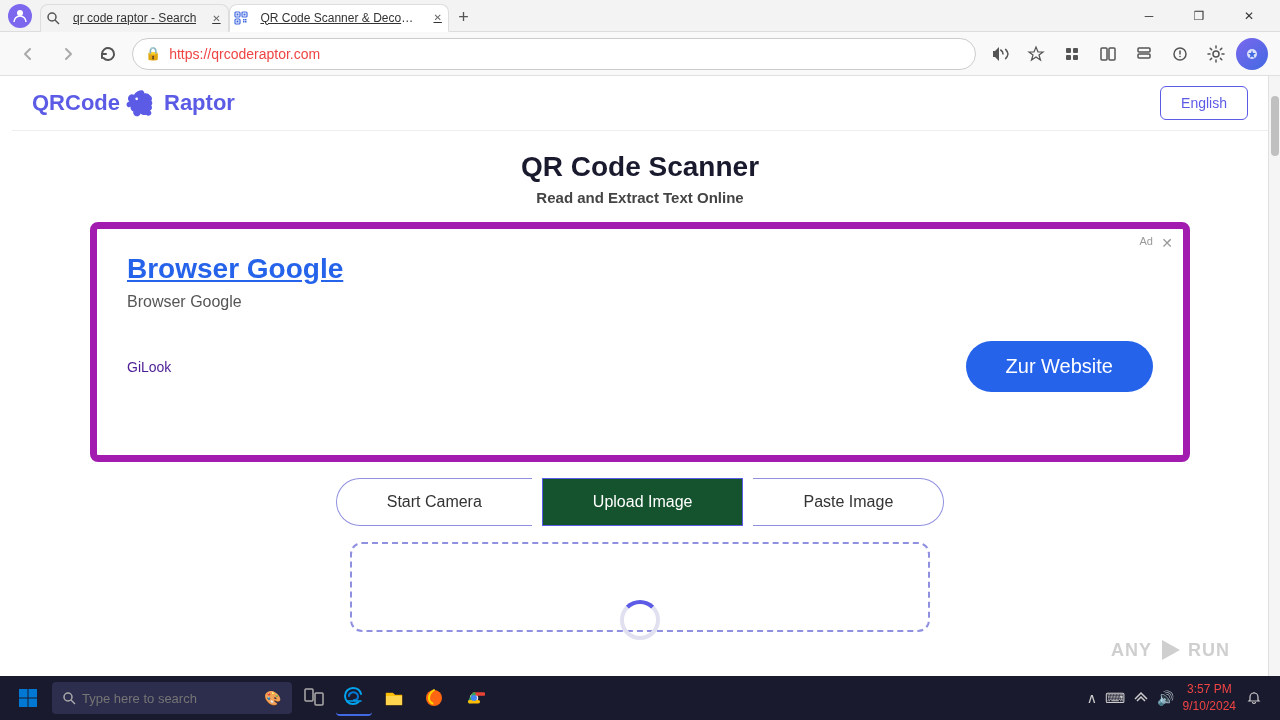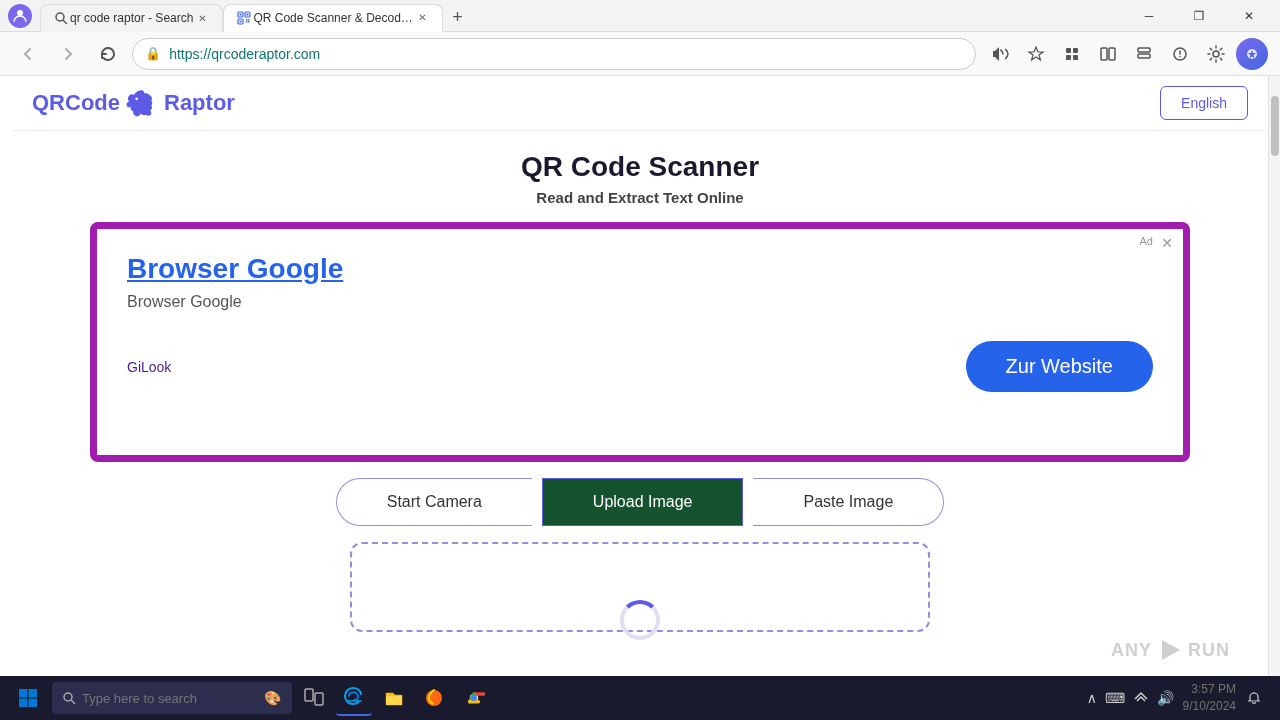--- a/index.html
+++ b/index.html
@@ -26,29 +26,30 @@
       cursor: pointer; border-radius: 4px;
     }
     .tab-bar {
       display: flex; align-items: flex-end;
       flex: 1;
       gap: 0;
       height: 32px;
     }
     .tab {
       display: flex; align-items: center;
-      height: 28px; padding: 0 12px;
+      height: 28px; padding: 0 4px;
       font-size: 12px; color: #333;
       border-radius: 8px 8px 0 0;
-      gap: 1px;
+      gap: 12px;
       max-width: 220px;
       cursor: pointer;
       background: #f3f3f3;
       border: 1px solid #ddd;
       border-bottom: none;
+      text-decoration: underline;
     }
     .tab.active { background: #fff; border-bottom: 1px solid #fff; z-index:1; }
     .tab-favicon { width: 16px; height: 16px; display: inline-flex; align-items: center; justify-content: center; }
     .tab-close { width: 16px; height: 16px; border-radius: 50%; display: flex; align-items: center; justify-content: center; font-size: 10px; color: #666; }
     .tab-new { width: 28px; height: 28px; display: flex; align-items: center; justify-content: center; font-size: 18px; color: #555; cursor: pointer; border-radius: 50%; }
     .profile-icon {
       width: 24px; height: 24px; border-radius: 50%; background: #7b68ee;
       display: flex; align-items: center; justify-content: center;
       font-size: 12px; color: white; margin-left: auto;
     }
@@ -75,21 +76,21 @@
       background: #fff;
       border: 1px solid #ccc;
       border-radius: 16px;
       display: flex; align-items: center;
       padding: 0 12px;
       font-size: 14px;
       color: #333;
       gap: 8px;
     }
     .address-bar .lock-icon { color: #555; font-size: 13px; }
-    .address-text { flex: 1; font-size: 14px; color: #0f766e; }
+    .address-text { flex: 1; font-size: 14px; color: #ef4444; }
     .nav-actions { display: flex; gap: 4px; }
     .nav-action-btn {
       width: 32px; height: 32px;
       display: flex; align-items: center; justify-content: center;
       border-radius: 50%; cursor: pointer; color: #555; font-size: 16px;
     }
     .copilot-btn {
       width: 32px; height: 32px;
       background: linear-gradient(135deg, #7b68ee, #4169e1);
       border-radius: 50%;
@@ -317,21 +318,21 @@
       align-items: center;
       gap: 6px;
     }
     .system-tray {
       display: flex;
       align-items: center;
       gap: 8px;
       padding: 0 8px;
     }
     .tray-icon { font-size: 14px; color: #ccc; cursor: pointer; }
-    .time-display { text-align: right; color: #737373; font-size: 12px; line-height: 1.4; cursor: pointer; }
+    .time-display { text-align: center; color: #ef4444; font-size: 12px; line-height: 1.4; cursor: pointer; }
     .notification-btn { width: 20px; height: 36px; display: flex; align-items: center; justify-content: center; cursor: pointer; }
 
     
     .anyrun-watermark {
       position: absolute;
       bottom: 56px;
       right: 50px;
       opacity: 0.7;
       display: flex;
       align-items: center;

